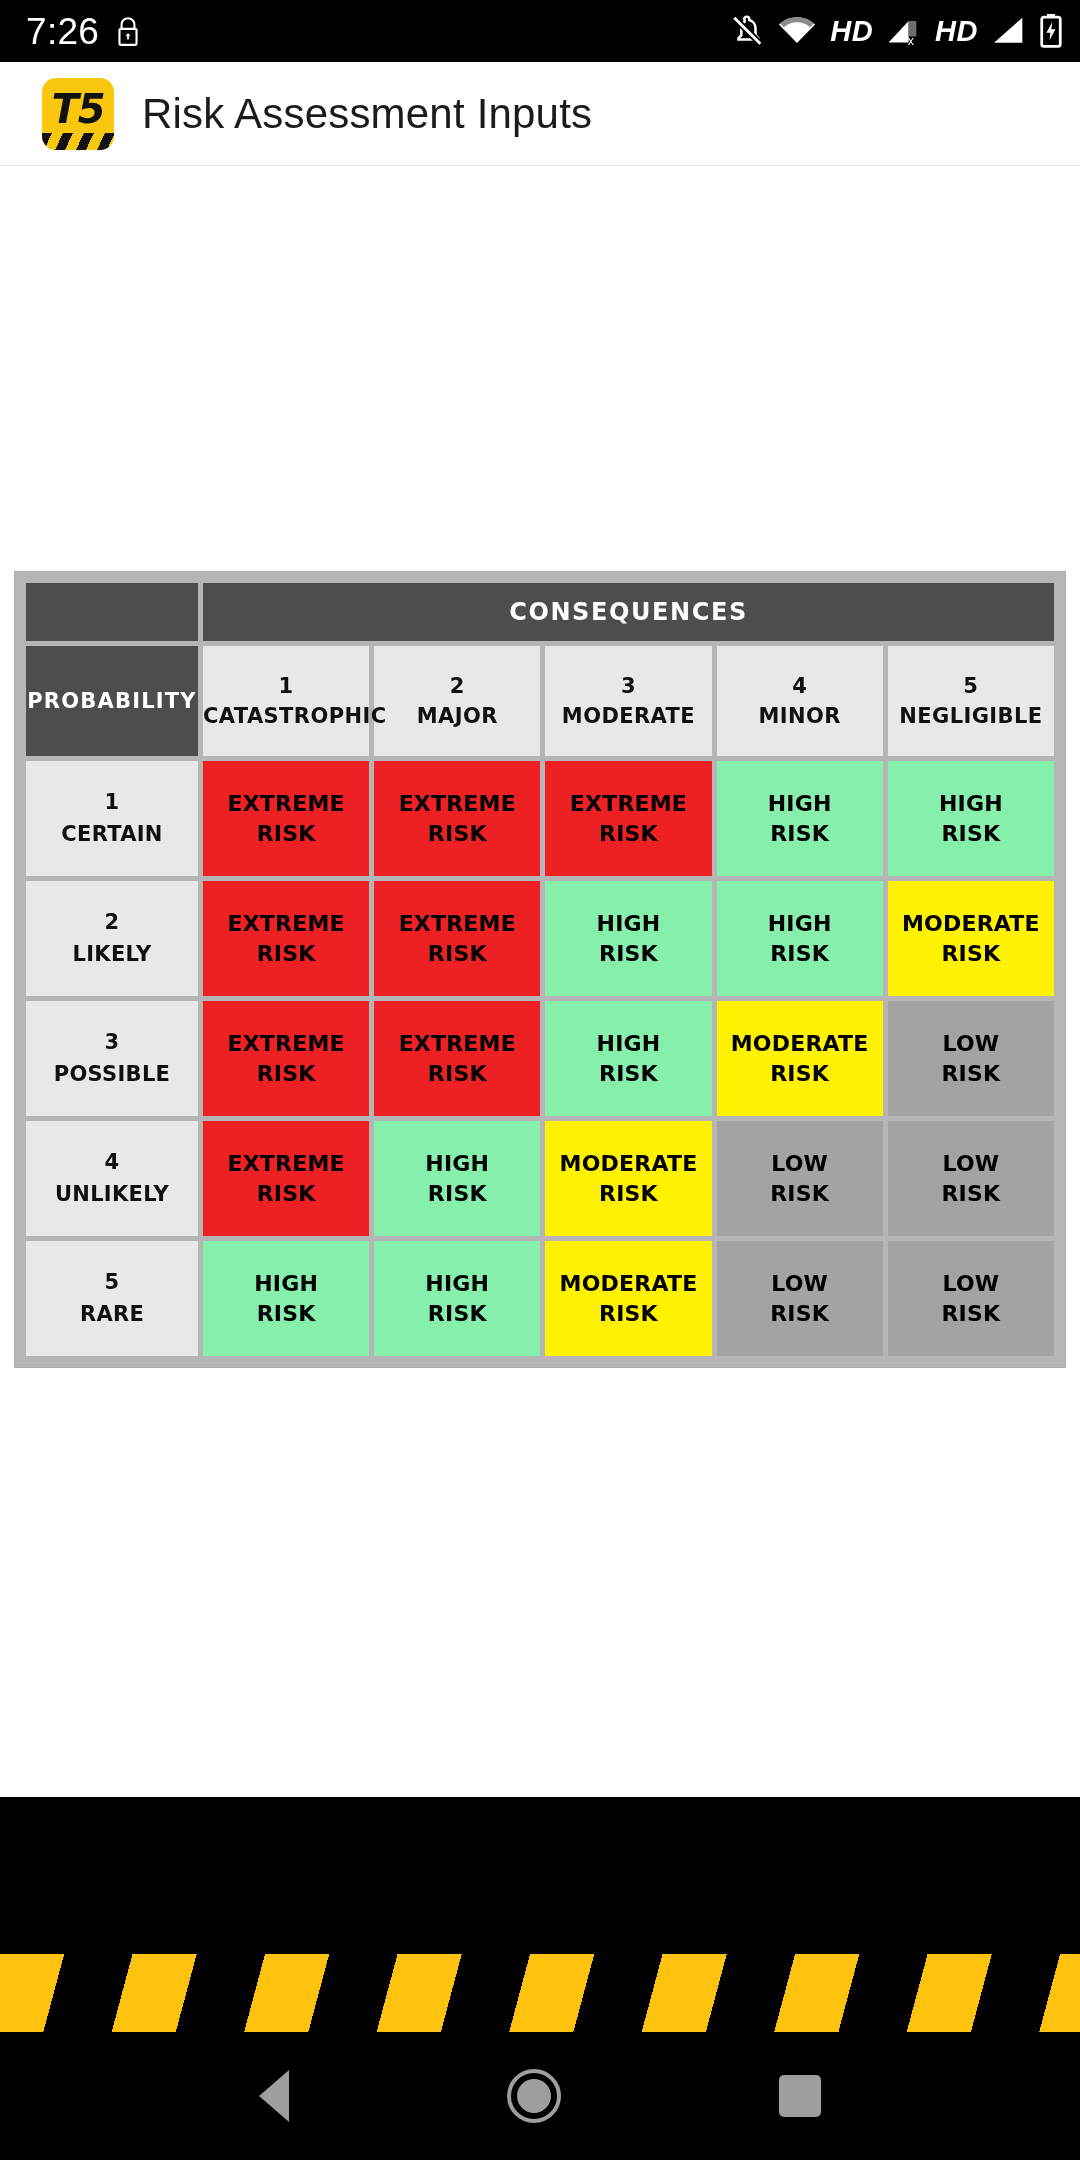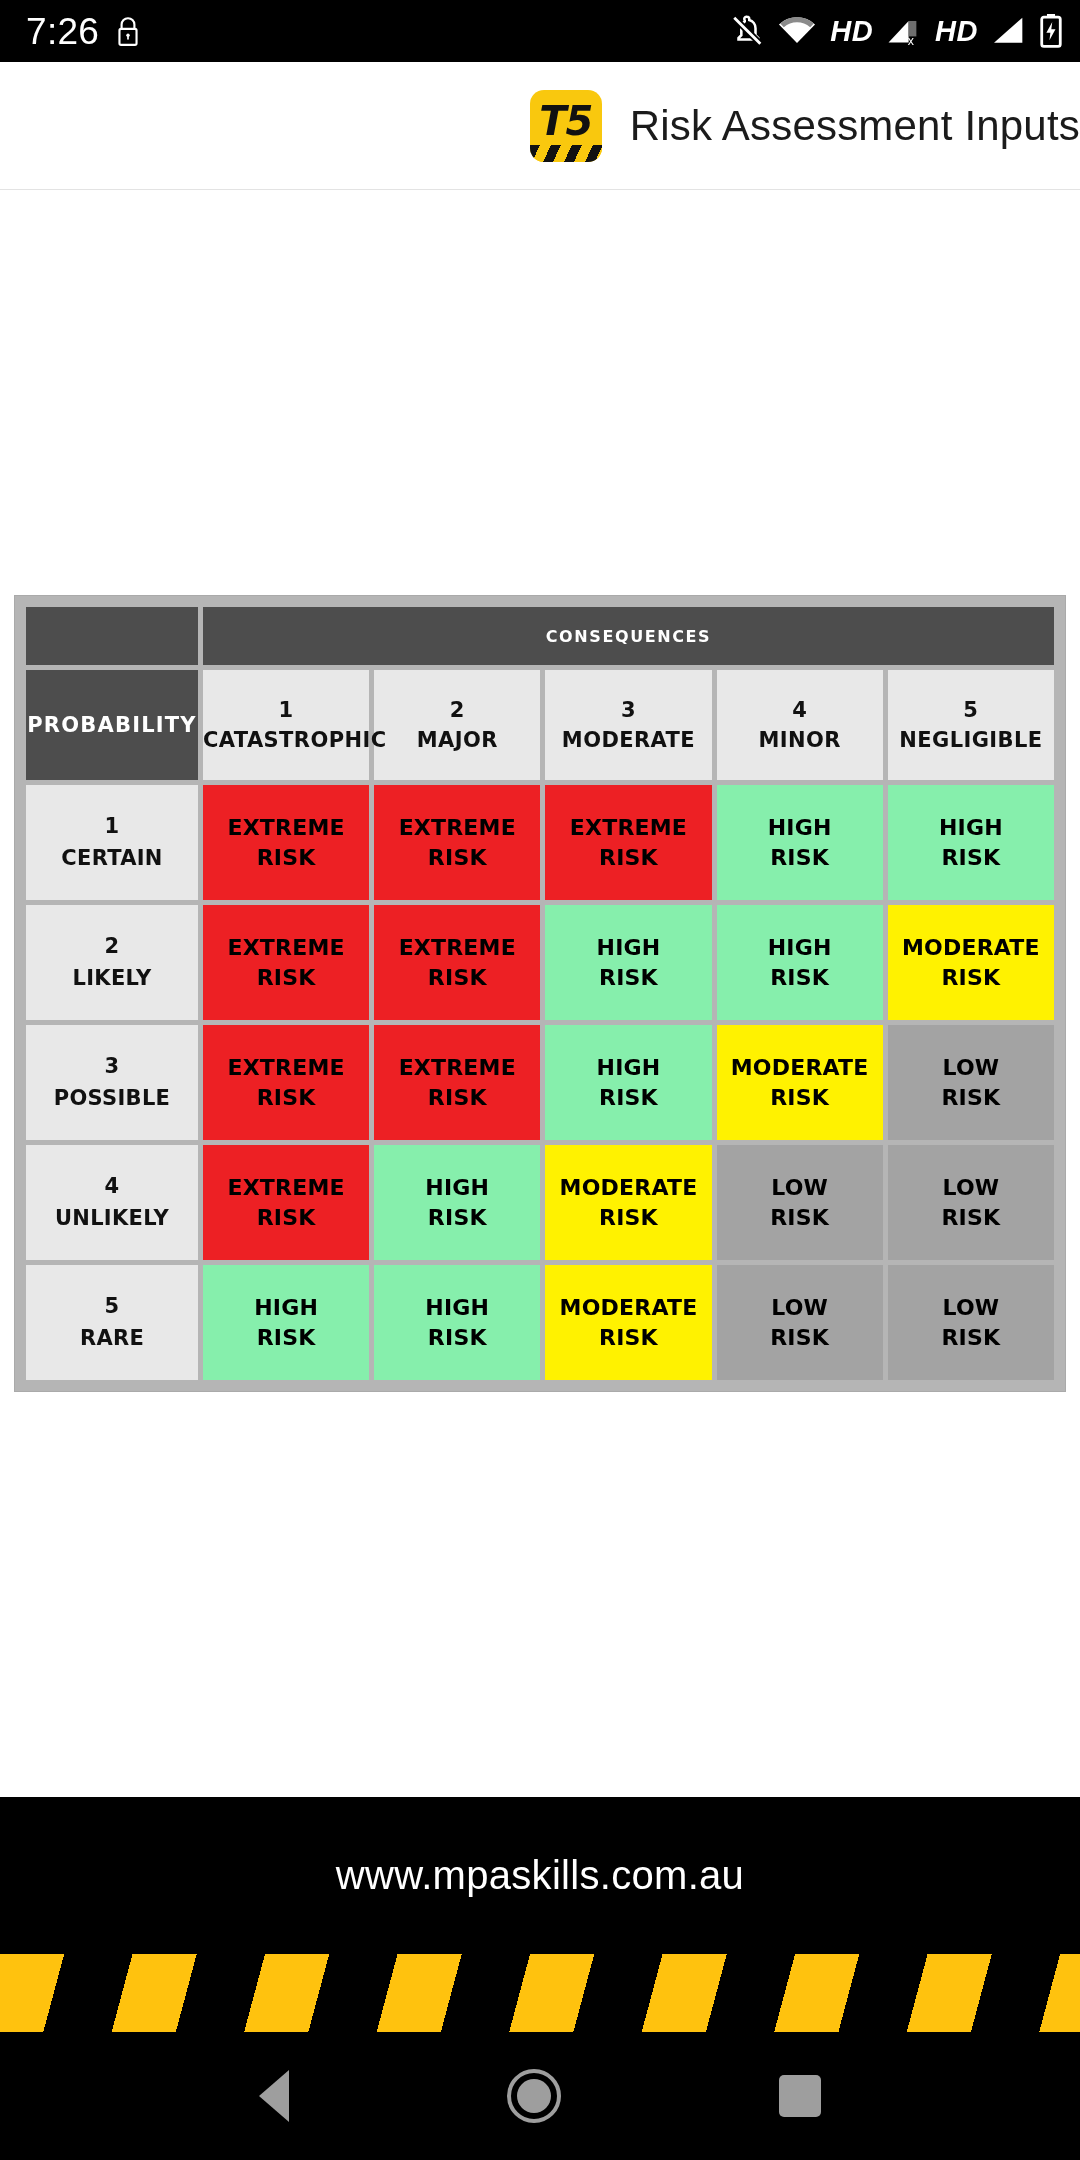--- a/index.html
+++ b/index.html
@@ -18,24 +18,23 @@
     padding:0 18px 0 26px;
   }
   .status-time { font-size:37px; font-weight:400; letter-spacing:0.3px; line-height:1; }
   .status-left { display:flex; align-items:center; gap:16px; }
   .status-right { margin-left:auto; display:flex; align-items:center; gap:14px; }
   .si { display:flex; align-items:center; justify-content:center; }
   .hd-text { font-size:29px; font-style:italic; font-weight:700; letter-spacing:0.5px; font-family:Liberation Sans, sans-serif; }
 
   
   .appbar {
-    height:128px; background:#ffffff; flex-shrink:0;
+    height:104px; background:#ffffff; flex-shrink:0;
     display:flex; align-items:center; padding-left:42px;
     border-bottom:1px solid #e3e3e3;
-    justify-content:flex-end;
   }
   .logo {
     width:72px; height:72px; border-radius:14px; background:#F9C80E;
     position:relative; overflow:hidden; flex-shrink:0;
     display:flex; align-items:flex-start; justify-content:center;
   }
   .logo-text {
     font-family:"DejaVu Sans", sans-serif;
     font-weight:700; font-style:italic; font-size:40px; color:#111111;
     line-height:1; margin-top:11px; letter-spacing:-1px;
@@ -57,21 +56,21 @@
     position:absolute; left:14px; top:405px; width:1052px;
     background:#B5B5B5; padding:6px; border:1px solid #aaaaaa;
   }
   table.matrix { width:100%; border-collapse:separate; border-spacing:5px; table-layout:fixed; }
   table.matrix td {
     text-align:center; vertical-align:middle;
     font-family:"DejaVu Sans", sans-serif;
     font-weight:700;
   }
   .th-dark { background:#4D4D4D; color:#ffffff; }
-  .th-cons { height:58px; font-size:16px; letter-spacing:1.6px; }
+  .th-cons { height:58px; font-size:24px; letter-spacing:1.6px; }
   .th-blank { }
   .th-prob { height:110px; font-size:21px; letter-spacing:1.2px; }
   .th-col {
     background:#E8E8E8; color:#111111; height:110px;
     font-size:21px; letter-spacing:0.4px; line-height:1.45;
   }
   .th-col .num { font-size:21px; display:block; }
   .row-head {
     background:#E8E8E8; color:#111111; height:115px;
     font-size:21px; line-height:1.5; letter-spacing:0.3px;
@@ -382,21 +381,20 @@
       <div class="circle-btn">
         <span>
           <svg width="52" height="46" viewBox="0 0 26 23">
               <path d="M15 2l9 9.5L15 21v-5.3H2V7.3h13z" fill="#111"></path>
             </svg>
         </span>
       </div>
     </div>
 
     <div class="footer">
-      <div class="footer-url">www.mpaskills.com.au</div>
       <div class="footer-stripes"></div>
     </div>
   </div>
 
   <div class="androidnav">
     <span class="nav-back"></span>
     <span class="nav-home">
         <i></i>
       </span>
     <span class="nav-recent"></span>

